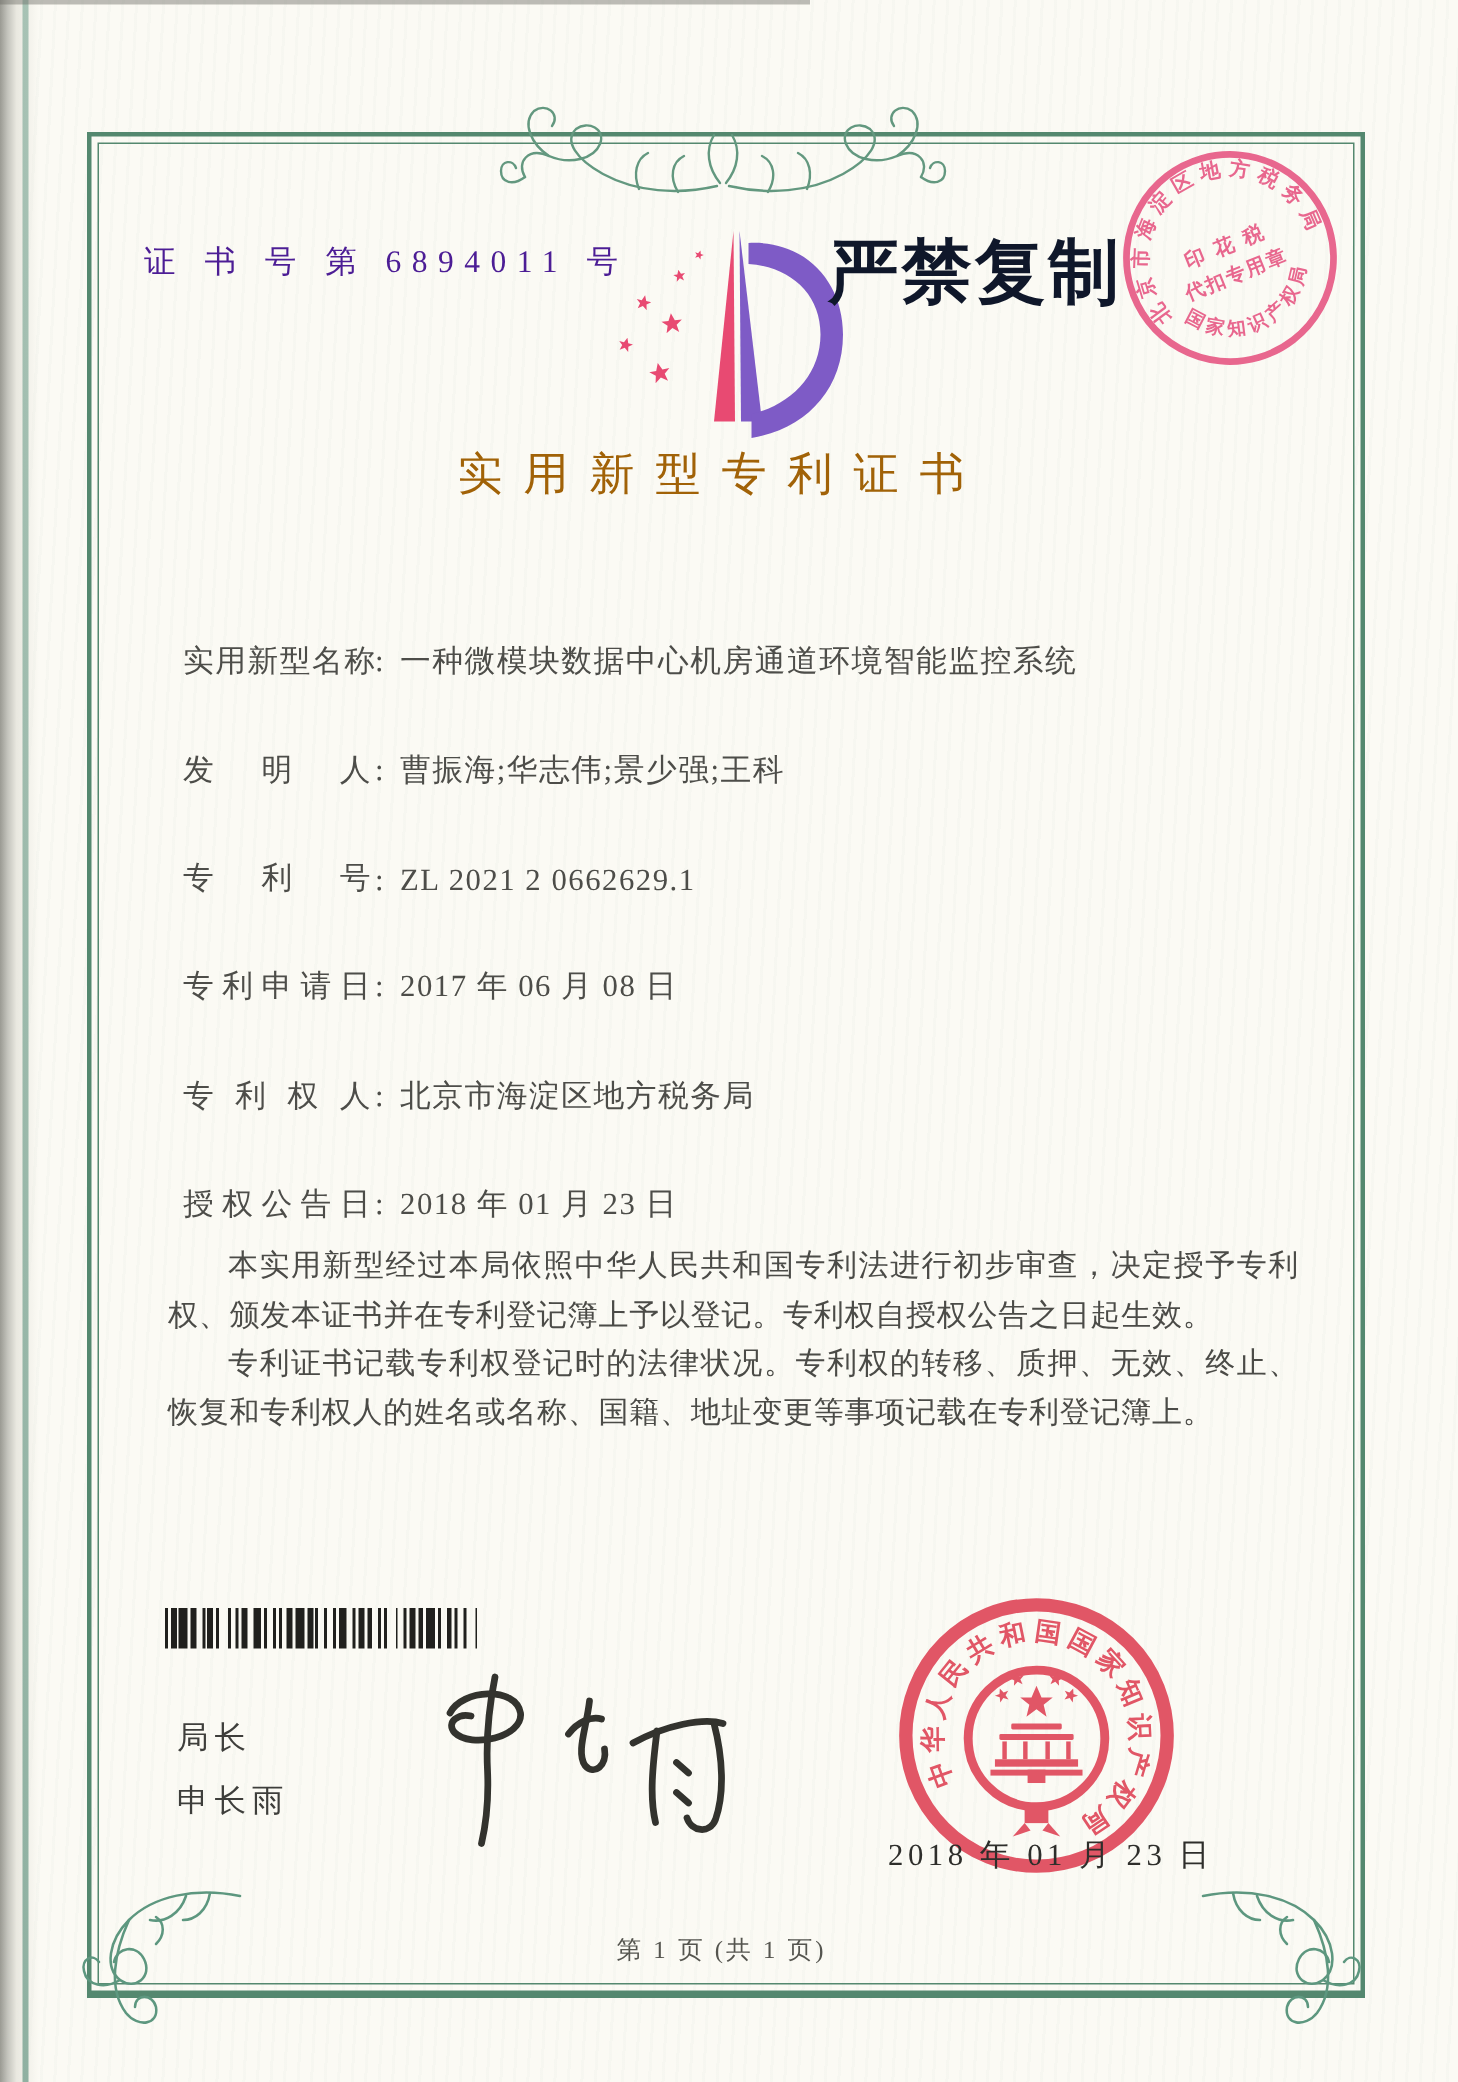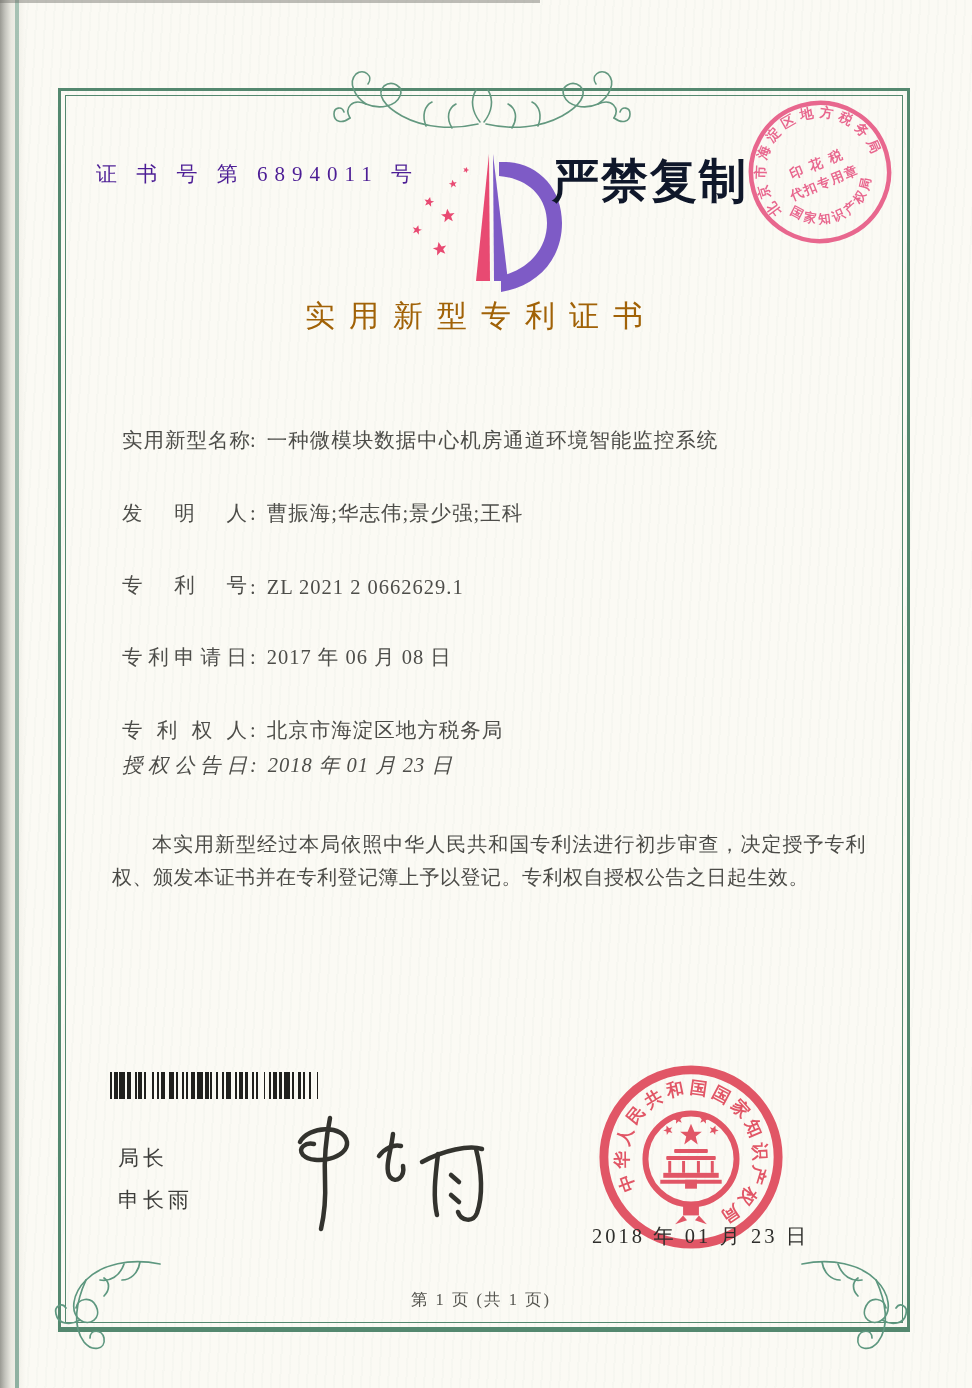--- a/index.html
+++ b/index.html
@@ -151,26 +151,27 @@
 </div>
 <div class="abs field-row" style="top:571px;">
   <span class="field-label">专 利 号</span><span class="field-colon">:</span><span class="field-value">ZL 2021 2 0662629.1</span>
 </div>
 <div class="abs field-row" style="top:643px;">
   <span class="field-label">专利申请日</span><span class="field-colon">:</span><span class="field-value">2017 年 06 月 08 日</span>
 </div>
 <div class="abs field-row" style="top:716px;">
   <span class="field-label">专 利 权 人</span><span class="field-colon">:</span><span class="field-value">北京市海淀区地方税务局</span>
 </div>
-<div class="abs field-row" style="top:751px;font-style:italic;">
+<div class="abs field-row" style="top:788px;">
   <span class="field-label">授权公告日</span><span class="field-colon">:</span><span class="field-value">2018 年 01 月 23 日</span>
 </div>
 
 <div class="abs body-text">
   <p>本实用新型经过本局依照中华人民共和国专利法进行初步审查，决定授予专利权、颁发本证书并在专利登记簿上予以登记。专利权自授权公告之日起生效。</p>
+  <p>专利证书记载专利权登记时的法律状况。专利权的转移、质押、无效、终止、恢复和专利权人的姓名或名称、国籍、地址变更等事项记载在专利登记簿上。</p>
 </div>
 
 <div class="abs barcode"><div style="display: inline-block; height: 100%; width: 1.9px; background: rgb(32, 32, 29);"></div><div style="display: inline-block; height: 100%; width: 1.9px; background: transparent;"></div><div style="display: inline-block; height: 100%; width: 3.8px; background: rgb(32, 32, 29);"></div><div style="display: inline-block; height: 100%; width: 1.9px; background: transparent;"></div><div style="display: inline-block; height: 100%; width: 5.7px; background: rgb(32, 32, 29);"></div><div style="display: inline-block; height: 100%; width: 1.9px; background: transparent;"></div><div style="display: inline-block; height: 100%; width: 3.8px; background: rgb(32, 32, 29);"></div><div style="display: inline-block; height: 100%; width: 3.8px; background: transparent;"></div><div style="display: inline-block; height: 100%; width: 1.9px; background: rgb(32, 32, 29);"></div><div style="display: inline-block; height: 100%; width: 1.9px; background: transparent;"></div><div style="display: inline-block; height: 100%; width: 3.8px; background: rgb(32, 32, 29);"></div><div style="display: inline-block; height: 100%; width: 1.9px; background: transparent;"></div><div style="display: inline-block; height: 100%; width: 1.9px; background: rgb(32, 32, 29);"></div><div style="display: inline-block; height: 100%; width: 5.7px; background: transparent;"></div><div style="display: inline-block; height: 100%; width: 1.9px; background: rgb(32, 32, 29);"></div><div style="display: inline-block; height: 100%; width: 3.8px; background: transparent;"></div><div style="display: inline-block; height: 100%; width: 1.9px; background: rgb(32, 32, 29);"></div><div style="display: inline-block; height: 100%; width: 1.9px; background: transparent;"></div><div style="display: inline-block; height: 100%; width: 3.8px; background: rgb(32, 32, 29);"></div><div style="display: inline-block; height: 100%; width: 3.8px; background: transparent;"></div><div style="display: inline-block; height: 100%; width: 5.7px; background: rgb(32, 32, 29);"></div><div style="display: inline-block; height: 100%; width: 1.9px; background: transparent;"></div><div style="display: inline-block; height: 100%; width: 1.9px; background: rgb(32, 32, 29);"></div><div style="display: inline-block; height: 100%; width: 3.8px; background: transparent;"></div><div style="display: inline-block; height: 100%; width: 1.9px; background: rgb(32, 32, 29);"></div><div style="display: inline-block; height: 100%; width: 1.9px; background: transparent;"></div><div style="display: inline-block; height: 100%; width: 1.9px; background: rgb(32, 32, 29);"></div><div style="display: inline-block; height: 100%; width: 3.8px; background: transparent;"></div><div style="display: inline-block; height: 100%; width: 3.8px; background: rgb(32, 32, 29);"></div><div style="display: inline-block; height: 100%; width: 1.9px; background: transparent;"></div><div style="display: inline-block; height: 100%; width: 5.7px; background: rgb(32, 32, 29);"></div><div style="display: inline-block; height: 100%; width: 1.9px; background: transparent;"></div><div style="display: inline-block; height: 100%; width: 3.8px; background: rgb(32, 32, 29);"></div><div style="display: inline-block; height: 100%; width: 1.9px; background: transparent;"></div><div style="display: inline-block; height: 100%; width: 1.9px; background: rgb(32, 32, 29);"></div><div style="display: inline-block; height: 100%; width: 3.8px; background: transparent;"></div><div style="display: inline-block; height: 100%; width: 1.9px; background: rgb(32, 32, 29);"></div><div style="display: inline-block; height: 100%; width: 3.8px; background: transparent;"></div><div style="display: inline-block; height: 100%; width: 1.9px; background: rgb(32, 32, 29);"></div><div style="display: inline-block; height: 100%; width: 1.9px; background: transparent;"></div><div style="display: inline-block; height: 100%; width: 5.7px; background: rgb(32, 32, 29);"></div><div style="display: inline-block; height: 100%; width: 3.8px; background: transparent;"></div><div style="display: inline-block; height: 100%; width: 1.9px; background: rgb(32, 32, 29);"></div><div style="display: inline-block; height: 100%; width: 1.9px; background: transparent;"></div><div style="display: inline-block; height: 100%; width: 3.8px; background: rgb(32, 32, 29);"></div><div style="display: inline-block; height: 100%; width: 1.9px; background: transparent;"></div><div style="display: inline-block; height: 100%; width: 3.8px; background: rgb(32, 32, 29);"></div><div style="display: inline-block; height: 100%; width: 3.8px; background: transparent;"></div><div style="display: inline-block; height: 100%; width: 1.9px; background: rgb(32, 32, 29);"></div><div style="display: inline-block; height: 100%; width: 1.9px; background: transparent;"></div><div style="display: inline-block; height: 100%; width: 1.9px; background: rgb(32, 32, 29);"></div><div style="display: inline-block; height: 100%; width: 5.7px; background: transparent;"></div><div style="display: inline-block; height: 100%; width: 1.9px; background: rgb(32, 32, 29);"></div><div style="display: inline-block; height: 100%; width: 3.8px; background: transparent;"></div><div style="display: inline-block; height: 100%; width: 1.9px; background: rgb(32, 32, 29);"></div><div style="display: inline-block; height: 100%; width: 1.9px; background: transparent;"></div><div style="display: inline-block; height: 100%; width: 3.8px; background: rgb(32, 32, 29);"></div><div style="display: inline-block; height: 100%; width: 1.9px; background: transparent;"></div><div style="display: inline-block; height: 100%; width: 3.8px; background: rgb(32, 32, 29);"></div><div style="display: inline-block; height: 100%; width: 1.9px; background: transparent;"></div><div style="display: inline-block; height: 100%; width: 5.7px; background: rgb(32, 32, 29);"></div><div style="display: inline-block; height: 100%; width: 1.9px; background: transparent;"></div><div style="display: inline-block; height: 100%; width: 1.9px; background: rgb(32, 32, 29);"></div><div style="display: inline-block; height: 100%; width: 3.8px; background: transparent;"></div><div style="display: inline-block; height: 100%; width: 3.8px; background: rgb(32, 32, 29);"></div><div style="display: inline-block; height: 100%; width: 1.9px; background: transparent;"></div><div style="display: inline-block; height: 100%; width: 1.9px; background: rgb(32, 32, 29);"></div><div style="display: inline-block; height: 100%; width: 3.8px; background: transparent;"></div><div style="display: inline-block; height: 100%; width: 1.9px; background: rgb(32, 32, 29);"></div><div style="display: inline-block; height: 100%; width: 5.7px; background: transparent;"></div><div style="display: inline-block; height: 100%; width: 1.9px; background: rgb(32, 32, 29);"></div></div>
 
 <div class="abs sig-title">局长</div>
 <div class="abs sig-name">申长雨</div>
 
 <svg class="abs signature-svg" width="250" height="135" viewBox="0 0 250 135">
   <g fill="none" stroke="#33332e" stroke-width="4.5" stroke-linecap="round" stroke-linejoin="round">
     <path d="M78,16 C74,36 72,58 73,78 C74,100 72,114 69,127"></path>

